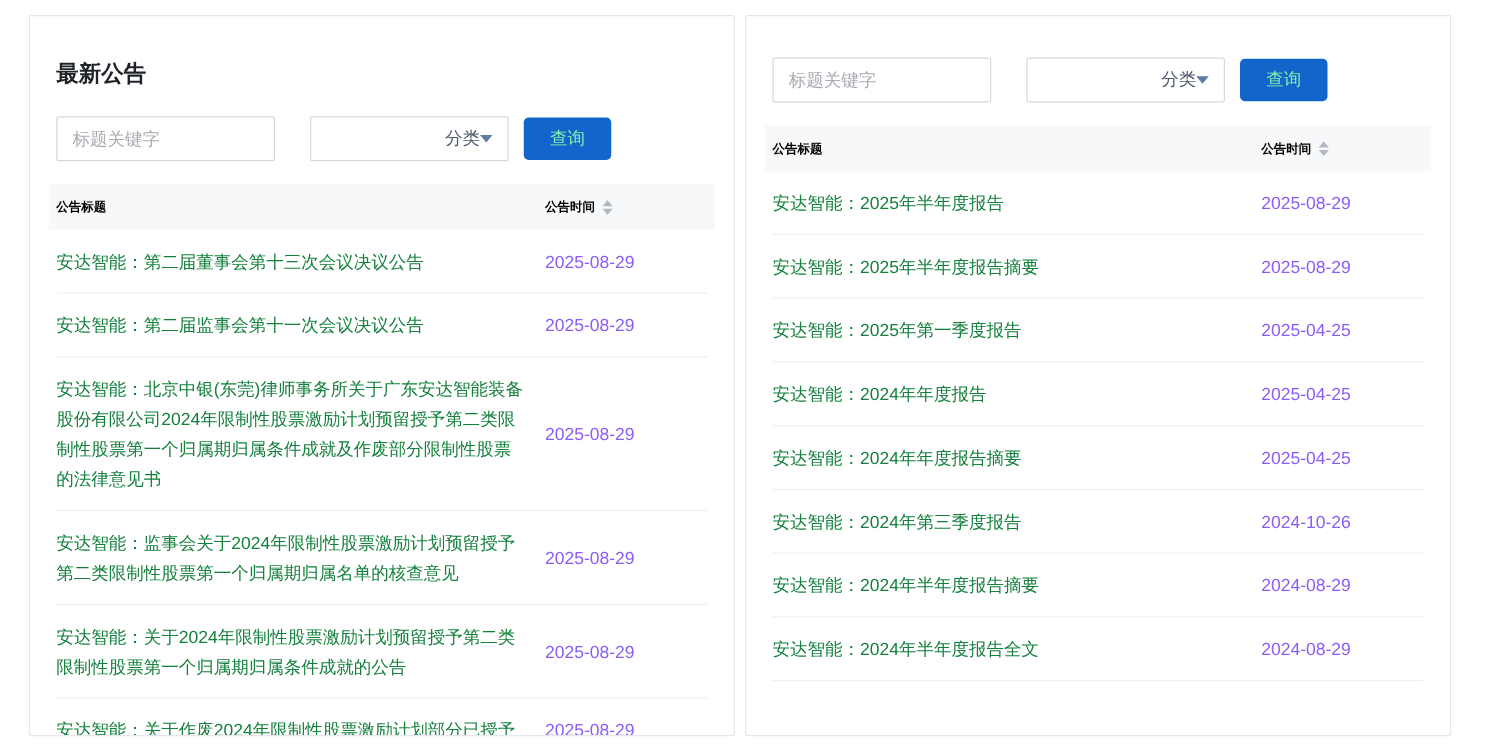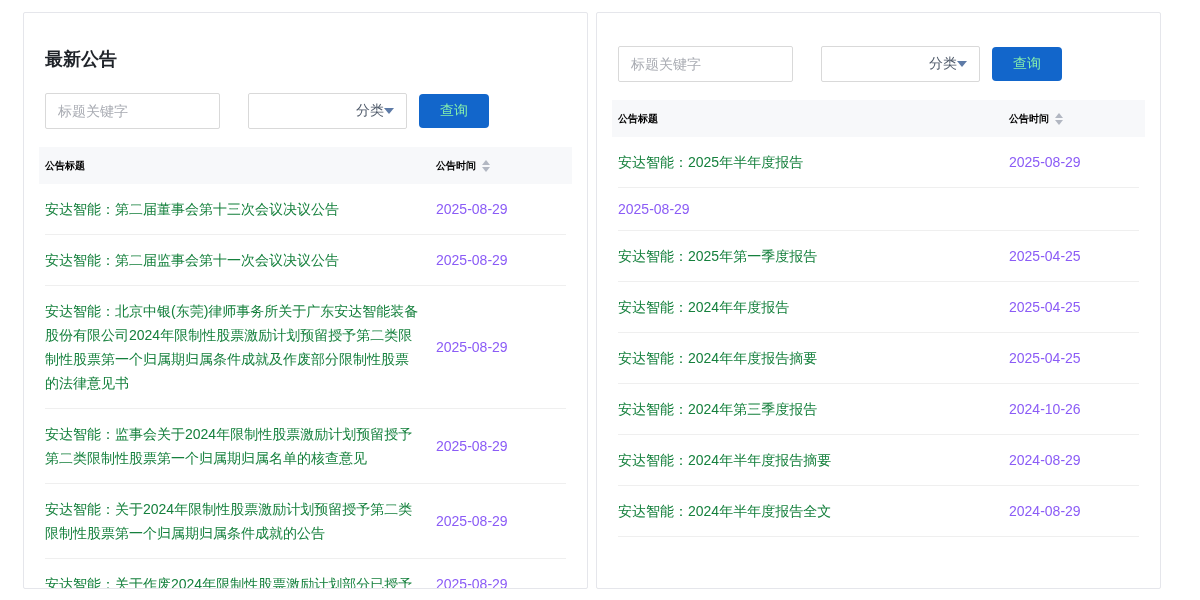--- a/index.html
+++ b/index.html
@@ -164,20 +164,21 @@
         </span>
       </span>
     </div>
     <div>
   <div class="row">
     <span class="row-title">安达智能：2025年半年度报告</span>
     <span class="row-date">2025-08-29</span>
   </div>
 
   <div class="row">
+    <span class="row-title">安达智能：2025年半年度报告摘要</span>
     <span class="row-date">2025-08-29</span>
   </div>
 
   <div class="row">
     <span class="row-title">安达智能：2025年第一季度报告</span>
     <span class="row-date">2025-04-25</span>
   </div>
 
   <div class="row">
     <span class="row-title">安达智能：2024年年度报告</span>

